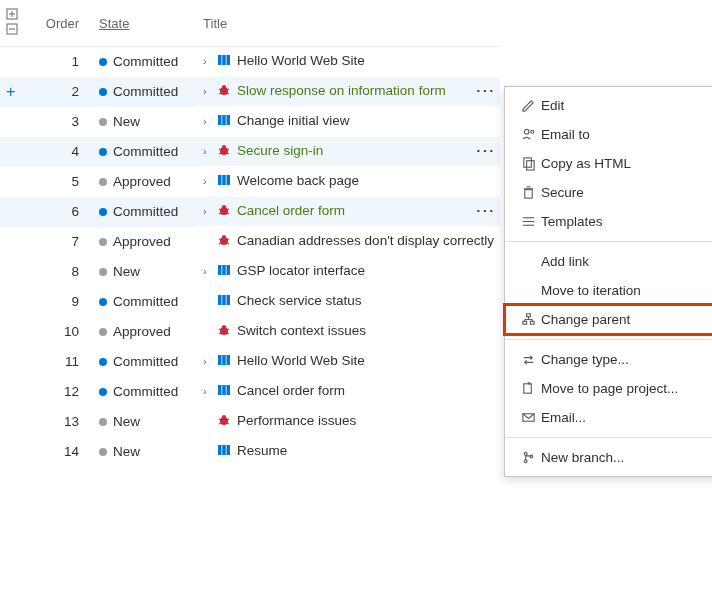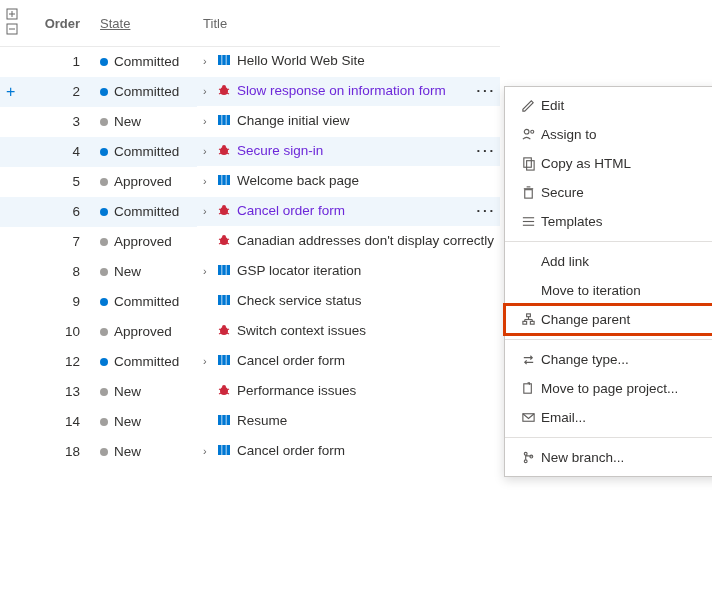--- a/index.html
+++ b/index.html
@@ -16,21 +16,21 @@
   .hdr-cell {
     display: table-cell;
     color: #666;
     font-size: 13px;
     padding: 8px 6px 8px 6px;
     border-bottom: 1px solid #eaeaea;
     vertical-align: middle;
   }
   .exp-col { width: 42px; }
   .exp-col svg { margin-right: 2px; }
-  .order-col { width: 40px; text-align: right; padding-right: 14px; font-weight: bold;}
+  .order-col { width: 40px; text-align: right; padding-right: 14px;}
   .state-col { width: 106px; text-decoration: underline; }
   .title-col { }
   .mrow { display: table-row; height: 30px; }
   .mcell {
     display: table-cell;
     vertical-align: middle;
     padding: 0 6px;
     border-bottom: 1px solid transparent;
     font-size: 13.5px;
   }
@@ -52,21 +52,21 @@
     width: 10px;
     color: #666;
     margin-right: 4px;
     font-size: 11px;
   }
   .wi-icon {
     display: inline-block;
     vertical-align: middle;
     margin-right: 6px;
   }
-  .title-text.link { color: #6d28d9; text-align: right; }
+  .title-text.link { color: #4d7c0f; text-align: right; }
   .more-btn {
     position: absolute;
     right: 4px;
     top: 6px;
     color: #333;
     letter-spacing: 2px;
     font-weight: bold;
     cursor: pointer;
   }
   .add-plus {
@@ -214,21 +214,21 @@
           </svg></span><span class="title-text">Canadian addresses don't display correctly</span></div>
     </div>
     <div class="mrow">
       <div class="mcell exp-col"></div>
       <div class="mcell order-cell">8</div>
       <div class="mcell state-cell"><span class="dot gray"></span><span>New</span></div>
       <div class="mcell title-cell"><span class="chev">›</span><span class="wi-icon"><svg width="14" height="14" viewBox="0 0 14 14">
             <rect x="1" y="2" width="3.5" height="10" fill="#0078d4"></rect>
             <rect x="5.25" y="2" width="3.5" height="10" fill="#0078d4"></rect>
             <rect x="9.5" y="2" width="3.5" height="10" fill="#0078d4"></rect>
-          </svg></span><span class="title-text">GSP locator iteration</span></div>
+          </svg></span><span class="title-text">GSP locator interface</span></div>
     </div>
     <div class="mrow">
       <div class="mcell exp-col"></div>
       <div class="mcell order-cell">9</div>
       <div class="mcell state-cell"><span class="dot blue"></span><span>Committed</span></div>
       <div class="mcell title-cell"><span class="chev">&nbsp;</span><span class="wi-icon"><svg width="14" height="14" viewBox="0 0 14 14">
             <rect x="1" y="2" width="3.5" height="10" fill="#0078d4"></rect>
             <rect x="5.25" y="2" width="3.5" height="10" fill="#0078d4"></rect>
             <rect x="9.5" y="2" width="3.5" height="10" fill="#0078d4"></rect>
           </svg></span><span class="title-text">Check service status</span></div>
@@ -241,20 +241,30 @@
             <circle cx="7" cy="8" r="4" fill="#cc293d"></circle>
             <circle cx="7" cy="4" r="2" fill="#cc293d"></circle>
             <line x1="2" y1="6" x2="4" y2="7" stroke="#cc293d" stroke-width="1.2"></line>
             <line x1="12" y1="6" x2="10" y2="7" stroke="#cc293d" stroke-width="1.2"></line>
             <line x1="2" y1="11" x2="4" y2="10" stroke="#cc293d" stroke-width="1.2"></line>
             <line x1="12" y1="11" x2="10" y2="10" stroke="#cc293d" stroke-width="1.2"></line>
           </svg></span><span class="title-text">Switch context issues</span></div>
     </div>
     <div class="mrow">
       <div class="mcell exp-col"></div>
+      <div class="mcell order-cell">11</div>
+      <div class="mcell state-cell"><span class="dot blue"></span><span>Committed</span></div>
+      <div class="mcell title-cell"><span class="chev">›</span><span class="wi-icon"><svg width="14" height="14" viewBox="0 0 14 14">
+            <rect x="1" y="2" width="3.5" height="10" fill="#0078d4"></rect>
+            <rect x="5.25" y="2" width="3.5" height="10" fill="#0078d4"></rect>
+            <rect x="9.5" y="2" width="3.5" height="10" fill="#0078d4"></rect>
+          </svg></span><span class="title-text">Hello World Web Site</span></div>
+    </div>
+    <div class="mrow">
+      <div class="mcell exp-col"></div>
       <div class="mcell order-cell">12</div>
       <div class="mcell state-cell"><span class="dot blue"></span><span>Committed</span></div>
       <div class="mcell title-cell"><span class="chev">›</span><span class="wi-icon"><svg width="14" height="14" viewBox="0 0 14 14">
             <rect x="1" y="2" width="3.5" height="10" fill="#0078d4"></rect>
             <rect x="5.25" y="2" width="3.5" height="10" fill="#0078d4"></rect>
             <rect x="9.5" y="2" width="3.5" height="10" fill="#0078d4"></rect>
           </svg></span><span class="title-text">Cancel order form</span></div>
     </div>
     <div class="mrow">
       <div class="mcell exp-col"></div>
@@ -272,51 +282,41 @@
     <div class="mrow">
       <div class="mcell exp-col"></div>
       <div class="mcell order-cell">14</div>
       <div class="mcell state-cell"><span class="dot gray"></span><span>New</span></div>
       <div class="mcell title-cell"><span class="chev">&nbsp;</span><span class="wi-icon"><svg width="14" height="14" viewBox="0 0 14 14">
             <rect x="1" y="2" width="3.5" height="10" fill="#0078d4"></rect>
             <rect x="5.25" y="2" width="3.5" height="10" fill="#0078d4"></rect>
             <rect x="9.5" y="2" width="3.5" height="10" fill="#0078d4"></rect>
           </svg></span><span class="title-text">Resume</span></div>
     </div>
-    <div class="mrow">
-      <div class="mcell exp-col"></div>
-      <div class="mcell order-cell">18</div>
-      <div class="mcell state-cell"><span class="dot gray"></span><span>New</span></div>
-      <div class="mcell title-cell"><span class="chev">›</span><span class="wi-icon"><svg width="14" height="14" viewBox="0 0 14 14">
-            <rect x="1" y="2" width="3.5" height="10" fill="#0078d4"></rect>
-            <rect x="5.25" y="2" width="3.5" height="10" fill="#0078d4"></rect>
-            <rect x="9.5" y="2" width="3.5" height="10" fill="#0078d4"></rect>
-          </svg></span><span class="title-text">Cancel order form</span></div>
-    </div>
   </div>
 
 <div class="ctx-menu">
 
 <div class="ctx-item">
       <span class="ctx-icon">
         <svg width="15" height="15" viewBox="0 0 16 16" fill="none" stroke="#605e5c" stroke-width="1.2">
           <path d="M2 14 L4 14 L13 5 L11 3 L2 12 Z"></path>
         </svg>
       </span>
       <span>Edit</span>
     </div>
     <div class="ctx-item">
       <span class="ctx-icon">
         <svg width="15" height="15" viewBox="0 0 16 16" fill="none" stroke="#605e5c" stroke-width="1.2">
           <circle cx="6" cy="5" r="2.5"></circle>
           <path d="M2 13 Q6 9 10 13"></path>
           <circle cx="12" cy="5" r="1.6"></circle>
         </svg>
       </span>
-      <span>Assign to</span>
+      <span>Email to</span>
     </div>
     <div class="ctx-item">
       <span class="ctx-icon">
         <svg width="15" height="15" viewBox="0 0 16 16" fill="none" stroke="#605e5c" stroke-width="1.2">
           <rect x="3" y="2" width="8" height="10"></rect>
           <rect x="6" y="5" width="8" height="10"></rect>
         </svg>
       </span>
       <span>Copy as HTML</span>
     </div>

